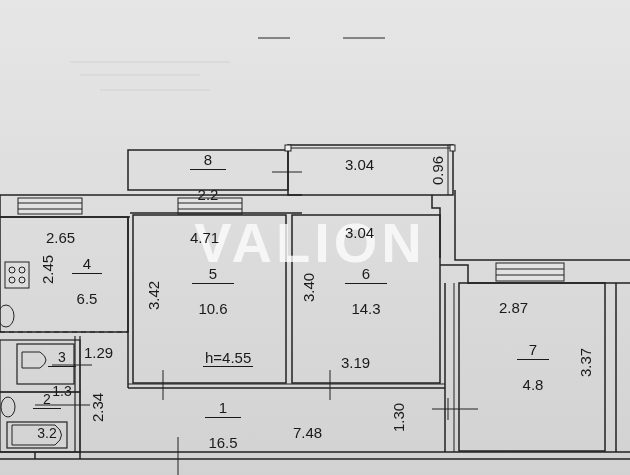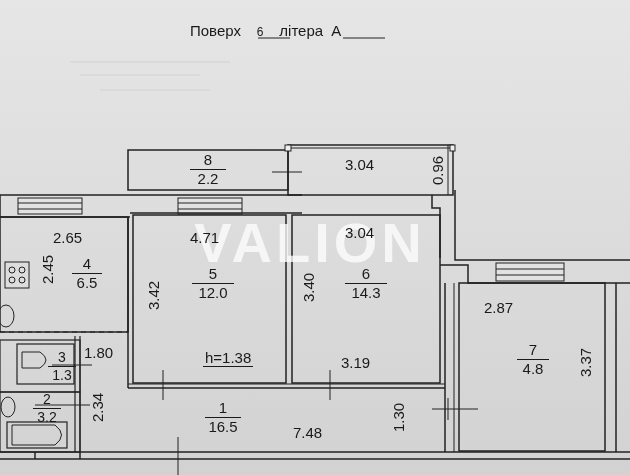--- a/index.html
+++ b/index.html
@@ -107,79 +107,73 @@
   </g>
   <line x1="178" y1="437" x2="178" y2="475" stroke="#222"></line>
 
   <text x="310" y="262" text-anchor="middle" font-family="Liberation Sans, sans-serif" font-weight="bold" font-size="56" fill="#ffffff" opacity="0.75" letter-spacing="4">VALION</text>
 </svg>
 
 <style>
   .lbl { position:absolute; color:#1a1a1a; font-size:15px; line-height:1; white-space:nowrap; }
   .frac { position:absolute; text-align:center; color:#1a1a1a; font-size:15px; line-height:1.05; }
   .frac .num { display:block; border-bottom:1px solid #1a1a1a; padding:0 2px 1px; }
-  .frac .den { display:block; padding-top:1px; }
+  .frac .den { display:block; padding-top:1px;margin-top:16px; }
   .rot { transform:rotate(-90deg); transform-origin:center center; }
   .hdr { position:absolute; top:22px; left:190px; font-size:15px; color:#1a1a1a; white-space:nowrap; }
 </style>
 
-<div class="hdr">
-  <span>Поверх</span>
-  <span style="display:inline-block;width:30px;text-align:center;font-size:12px">6</span>
-  <span>літера</span>
-  <span style="display:inline-block;width:40px;text-align:left;padding-left:4px">А</span>
-</div>
 
 <div class="frac" style="left:190px;top:152px;width:36px">
   <span class="num">8</span>
   <span class="den">2.2</span>
 </div>
 <div class="lbl" style="left:345px;top:157px">3.04</div>
 <div class="lbl rot" style="left:423px;top:163px">0.96</div>
 
-<div class="lbl" style="left:53px;top:230px">2.65</div>
+<div class="lbl" style="left:46px;top:230px">2.65</div>
 <div class="lbl rot" style="left:33px;top:262px">2.45</div>
 <div class="frac" style="left:72px;top:256px;width:30px">
   <span class="num">4</span>
   <span class="den">6.5</span>
 </div>
 
 <div class="lbl" style="left:190px;top:230px">4.71</div>
 <div class="lbl rot" style="left:139px;top:288px">3.42</div>
 <div class="frac" style="left:192px;top:266px;width:42px">
   <span class="num">5</span>
-  <span class="den">12.0</span>
+  <span class="den">10.6</span>
 </div>
-<div class="lbl" style="left:203px;top:350px;border-bottom:1.5px solid #1a1a1a;padding:0 2px 1px">h=1.38</div>
+<div class="lbl" style="left:203px;top:350px;border-bottom:1.5px solid #1a1a1a;padding:0 2px 1px">h=4.55</div>
 
 <div class="lbl" style="left:345px;top:225px">3.04</div>
 <div class="lbl rot" style="left:294px;top:280px">3.40</div>
 <div class="frac" style="left:345px;top:266px;width:42px">
   <span class="num">6</span>
   <span class="den">14.3</span>
 </div>
 <div class="lbl" style="left:341px;top:355px">3.19</div>
 
 <div class="frac" style="left:48px;top:350px;width:28px;font-size:14px">
   <span class="num">3</span>
   <span class="den">1.3</span>
 </div>
-<div class="lbl" style="left:84px;top:345px">1.80</div>
+<div class="lbl" style="left:84px;top:345px">1.29</div>
 <div class="frac" style="left:33px;top:392px;width:28px;font-size:14px">
   <span class="num">2</span>
   <span class="den">3.2</span>
 </div>
 <div class="lbl rot" style="left:83px;top:400px">2.34</div>
 
 <div class="frac" style="left:205px;top:400px;width:36px">
   <span class="num">1</span>
   <span class="den">16.5</span>
 </div>
 <div class="lbl" style="left:293px;top:425px">7.48</div>
 <div class="lbl rot" style="left:384px;top:410px">1.30</div>
 
-<div class="lbl" style="left:484px;top:300px">2.87</div>
+<div class="lbl" style="left:499px;top:300px">2.87</div>
 <div class="frac" style="left:517px;top:342px;width:32px">
   <span class="num">7</span>
   <span class="den">4.8</span>
 </div>
 <div class="lbl rot" style="left:571px;top:355px">3.37</div>
 </div>
 
 </body></html>

